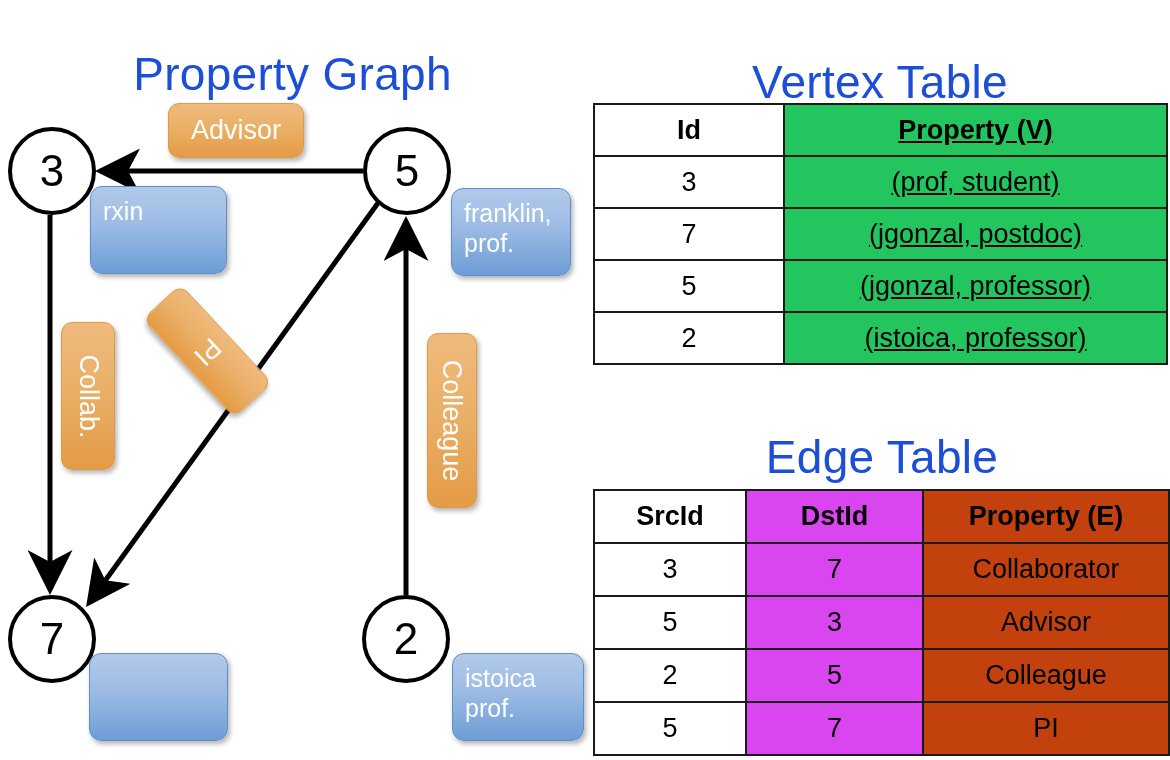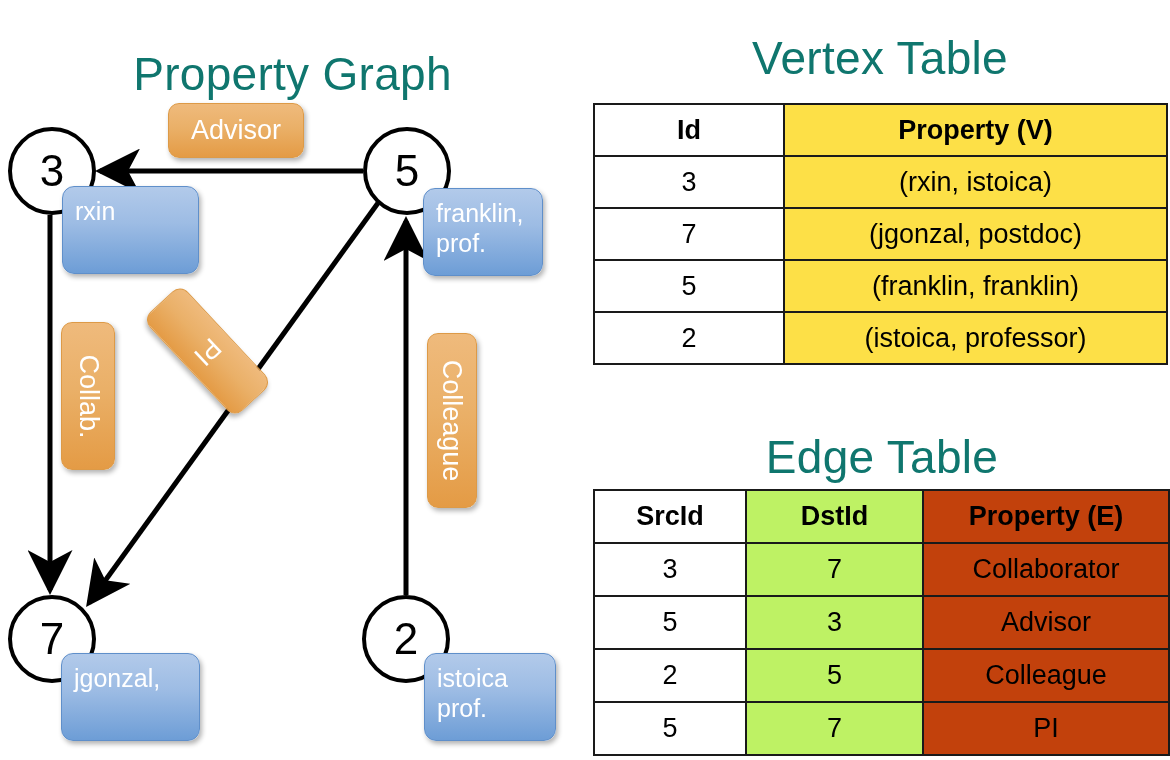--- a/index.html
+++ b/index.html
@@ -16,27 +16,27 @@
     color: #000000;
   }
 
   
   .section-title {
     position: absolute;
     font-family: "Liberation Sans", sans-serif;
     font-weight: 300;
     font-size: 46px;
     line-height: 1;
-    color: #0f766e;
+    color: #1d4ed8;
     letter-spacing: 0.3px;
     white-space: nowrap;
     text-align: center;
   }
   #title-property-graph { left: 0px;   top: 20px;  width: 585px; }
-  #title-vertex-table   { left: 590px; top: 4px;  width: 580px; }
+  #title-vertex-table   { left: 590px; top: 28px;  width: 580px; }
   #title-edge-table     { left: 592px; top: 403px; width: 580px; }
 
   
   #graph-panel {
     position: absolute;
     left: 0; top: 0;
     width: 590px; height: 760px;
   }
   #graph-svg { position: absolute; left: 0; top: 0; }
 
@@ -72,20 +72,21 @@
     background: linear-gradient(to bottom, #b2caea 0%, #9dbce4 42%, #6d9dd6 100%);
     box-shadow: 2px 3px 5px rgba(0,0,0,0.30);
     box-sizing: border-box;
     color: #ffffff;
     font-family: "Liberation Sans", sans-serif;
     font-weight: 300;
     font-size: 25px;
     line-height: 1.18;
     padding: 10px 0 0 12px;
     z-index: 5;
+    margin-left: 28px;
   }
   #prop-rxin      { left: 62px;  top: 186px; width: 137px; height: 88px; }
   #prop-franklin  { left: 423px; top: 188px; width: 120px; height: 88px; }
   #prop-jgonzal   { left: 61px;  top: 653px; width: 139px; height: 88px; }
   #prop-istoica   { left: 424px; top: 653px; width: 132px; height: 88px; }
   .prop-box div { white-space: nowrap; }
 
   
   .edge-label {
     position: absolute;
@@ -141,26 +142,26 @@
     margin-left: 12px;
   }
   .data-table th {
     font-weight: bold;
     font-size: 27px;
   }
 
   #vertex-table { left: 593px; top: 103px; width: 575px; }
   #vertex-table td, #vertex-table th { height: 50px; }
   #vertex-table .col-id { width: 188px; background: #ffffff; }
-  #vertex-table .col-prop { background: #fde047; }
+  #vertex-table .col-prop { background: #22c55e; text-decoration: underline; }
 
   #edge-table { left: 593px; top: 489px; width: 577px; }
   #edge-table td, #edge-table th { height: 51px; }
   #edge-table .col-src { width: 150px; background: #ffffff; }
-  #edge-table .col-dst { width: 175px; background: #bef264; }
+  #edge-table .col-dst { width: 175px; background: #d946ef; }
   #edge-table .col-prop { background: #c2410c; }
 </style>
 </head>
 <body>
 
 <h1 class="section-title" id="title-property-graph">Property Graph</h1>
 
 <div id="graph-panel">
 
   <svg id="graph-svg" width="590" height="760">
@@ -193,21 +194,20 @@
   </div>
 
   <div class="prop-box" id="prop-rxin">
     <div>rxin</div>
   </div>
   <div class="prop-box" id="prop-franklin">
     <div>franklin,</div>
     <div>prof.</div>
   </div>
   <div class="prop-box" id="prop-jgonzal">
-    <div>jgonzal,</div>
   </div>
   <div class="prop-box" id="prop-istoica">
     <div>istoica</div>
     <div>prof.</div>
   </div>
 
   <div class="edge-label" id="edge-label-advisor">
     <span class="rot">Advisor</span>
   </div>
   <div class="edge-label" id="edge-label-collab">
@@ -226,29 +226,29 @@
 <table class="data-table" id="vertex-table">
   <thead>
     <tr>
       <th class="col-id">Id</th>
       <th class="col-prop">Property (V)</th>
     </tr>
   </thead>
   <tbody>
     <tr>
       <td class="col-id">3</td>
-      <td class="col-prop">(rxin, istoica)</td>
+      <td class="col-prop">(prof, student)</td>
     </tr>
     <tr>
       <td class="col-id">7</td>
       <td class="col-prop">(jgonzal, postdoc)</td>
     </tr>
     <tr>
       <td class="col-id">5</td>
-      <td class="col-prop">(franklin, franklin)</td>
+      <td class="col-prop">(jgonzal, professor)</td>
     </tr>
     <tr>
       <td class="col-id">2</td>
       <td class="col-prop">(istoica, professor)</td>
     </tr>
   </tbody>
 </table>
 
 <h1 class="section-title" id="title-edge-table">Edge Table</h1>
 

